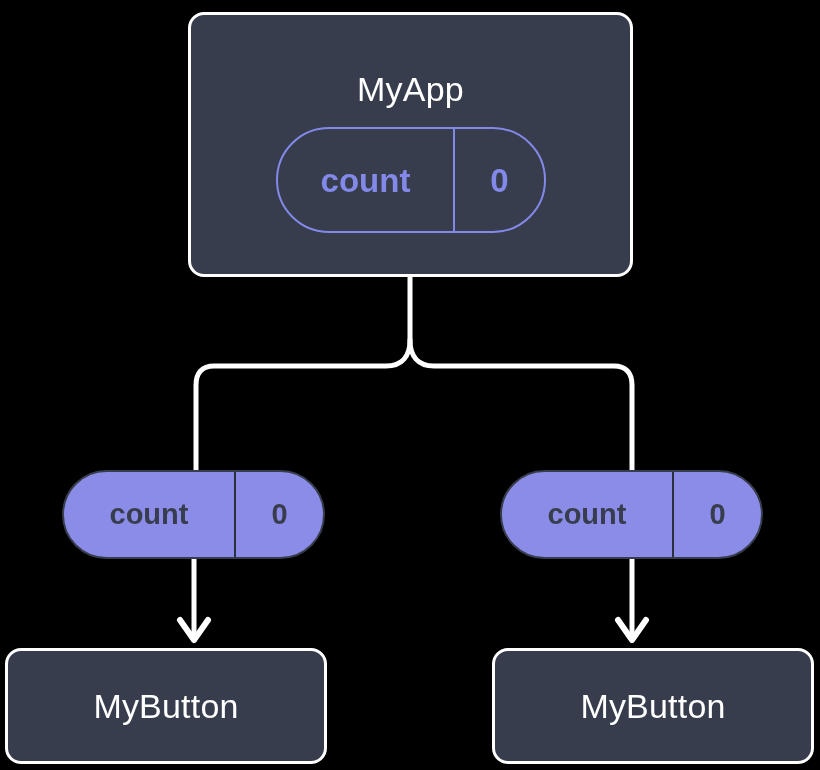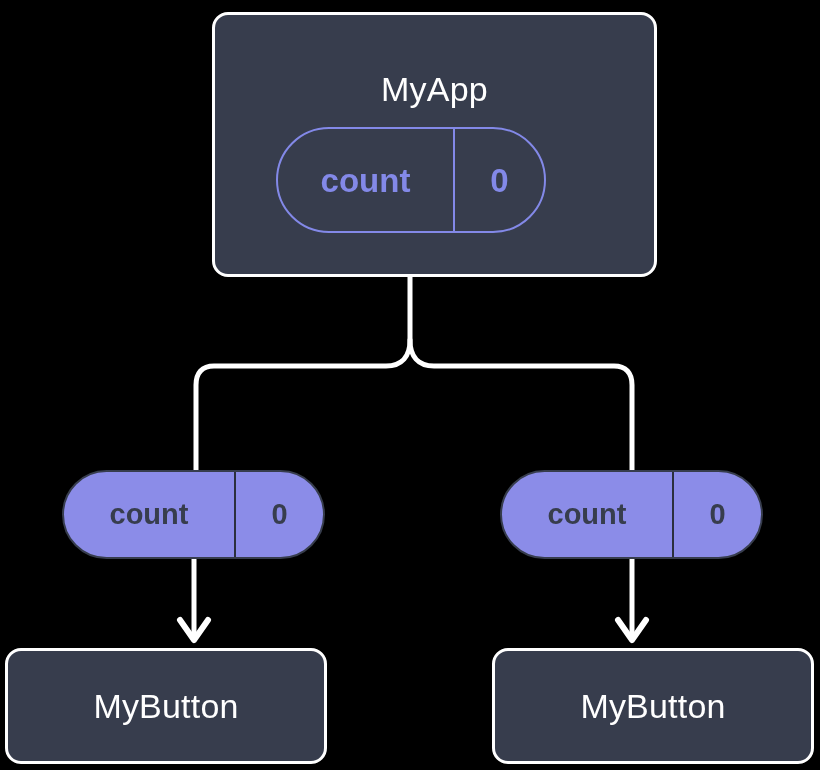--- a/index.html
+++ b/index.html
@@ -46,21 +46,20 @@
     letter-spacing: 0.2px;
     white-space: nowrap;
   }
 
   #box-myapp {
     left: 188px;
     top: 12px;
     width: 445px;
     height: 265px;
     justify-content: flex-start;
-    margin-left: 24px;
   }
   #box-myapp .comp-title {
     margin-top: 57px;
   }
 
   .leaf-box {
     width: 322px;
     height: 116px;
     justify-content: center;
   }

